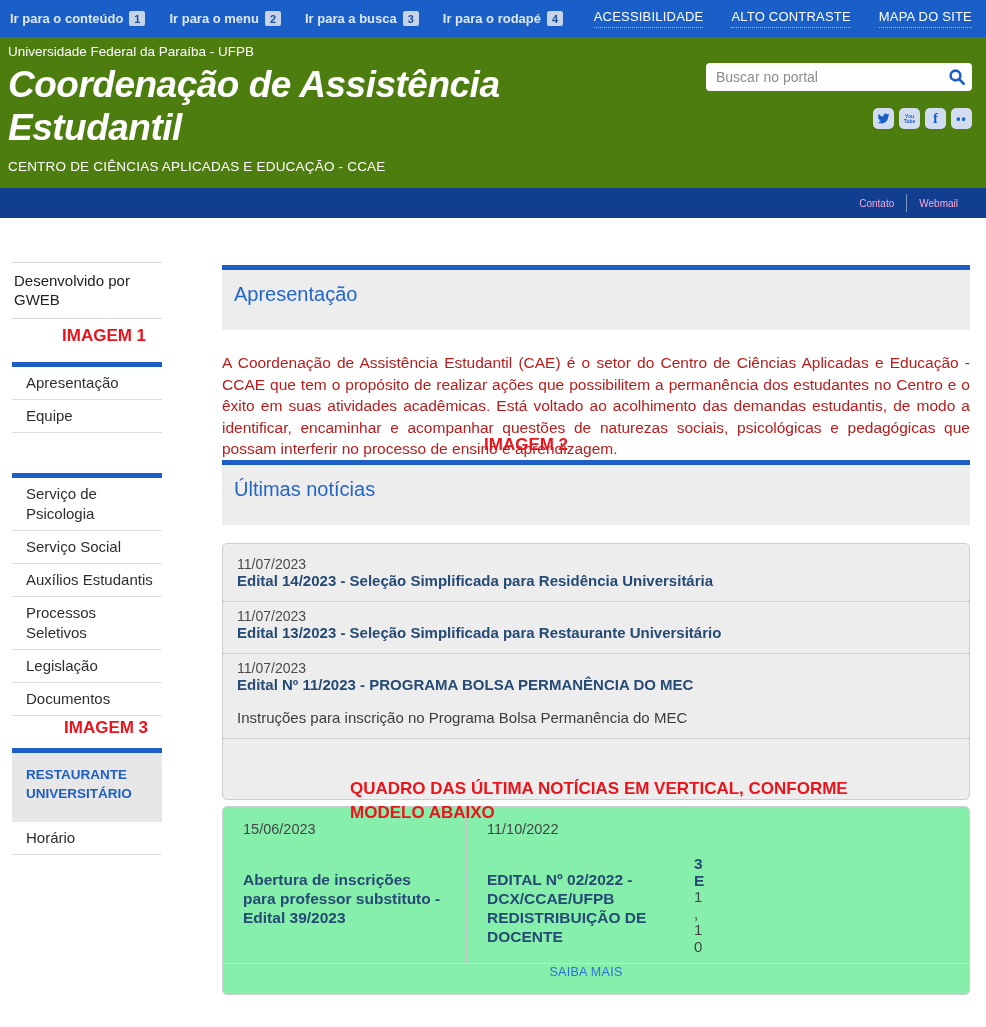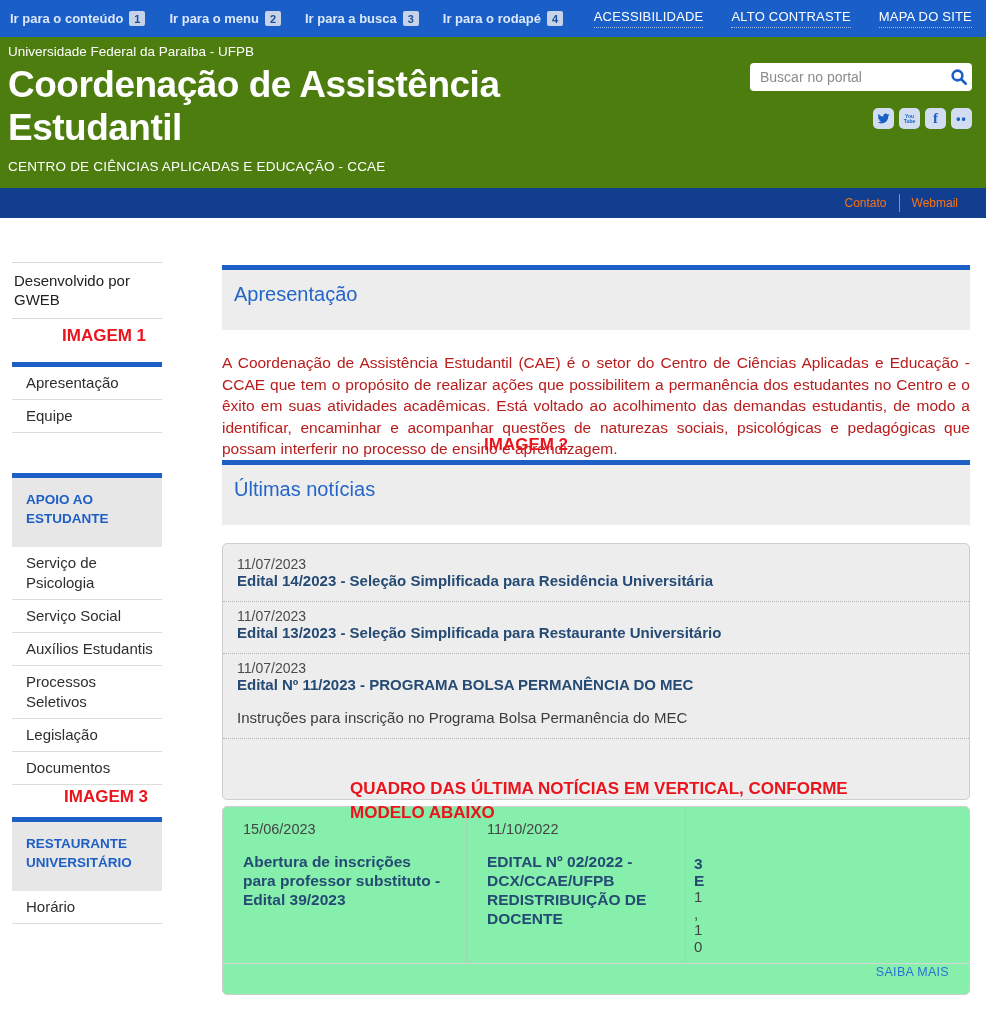--- a/index.html
+++ b/index.html
@@ -15,42 +15,42 @@
   .skip-badge { background:#c7d3e8; color:#1c4f9c; font-size:11px; font-weight:bold;
     width:16px; height:15px; display:flex; align-items:center; justify-content:center;
     border-radius:2px; }
   .utility-links { display:flex; gap:28px; }
   .utility-links a { color:#fff; font-size:13px; text-decoration:none; cursor:pointer;
     padding-bottom:3px; border-bottom:1px dotted rgba(255,255,255,.6); letter-spacing:.2px; }
 
   .site-header { background:#4d7c0f; height:151px; position:relative; padding-left:8px; }
   .org-line { padding-top:7px; font-size:13.5px; color:#fff; }
   .site-title { color:#fff; font-size:37px; font-weight:bold; line-height:1.16;
-    width:630px; margin-top:5px; letter-spacing:-.5px; }
+    width:630px; margin-top:5px; letter-spacing:-.5px;font-style:italic; }
   .site-subtitle { color:#fff; font-size:13.5px; margin-top:9px; letter-spacing:.2px; }
 
-  .search-box { position:absolute; right:14px; top:26px; width:222px; height:28px;
+  .search-box { position:absolute; right:14px; top:26px; width:266px; height:28px;
     background:#fff; border-radius:4px; display:flex; align-items:center; }
   .search-box input { flex:1; border:none; outline:none; height:100%; padding:0 4px 0 10px;
     font-size:14px; color:#333; background:transparent;
     font-family:"Liberation Sans","DejaVu Sans",sans-serif; }
   .search-box input::placeholder { color:#8b8b8b; }
   .search-btn { width:30px; height:28px; border:none; background:transparent; cursor:pointer;
     display:flex; align-items:center; justify-content:center; }
 
   .social-row { position:absolute; right:14px; top:71px; display:flex; gap:5px; }
   .social-icon { width:21px; height:21px; background:#d3ddf1; border-radius:5px;
     display:flex; align-items:center; justify-content:center; color:#1a5fc7; cursor:pointer; }
   .yt-text { font-size:5px; font-weight:bold; line-height:5px; text-align:center; color:#1a5fc7; }
   .fb-glyph { font-size:15px; font-weight:bold; font-family:"Liberation Serif",serif; }
   .flickr-glyph { font-size:12px; font-weight:bold; letter-spacing:1px; }
 
   .navbar { height:30px; background:#123e90; display:flex; align-items:center;
     justify-content:flex-end; padding-right:16px; }
-  .navbar a { color:#f97316; font-size:12px; text-decoration:none; cursor:pointer; padding:0 12px; }
+  .navbar a { color:#f9a8d4; font-size:10px; text-decoration:none; cursor:pointer; padding:0 12px; }
   .nav-sep { width:1px; height:18px; background:rgba(255,255,255,.45); }
 
   
   .page { position:relative; height:809px; }
 
   
   .sidebar { position:absolute; left:12px; top:44px; width:150px; }
   .sb-divider { border-top:1px solid #d9d9d9; }
   .sb-credit { display:block; font-size:15px; color:#222; line-height:19px;
     padding:8px 2px 9px; text-decoration:none; cursor:pointer; }
@@ -95,27 +95,27 @@
     background:#86efac; border:1px solid #cecece; border-radius:5px; overflow:hidden;
     display:flex; flex-direction:column; }
   .cards-row { display:flex; height:156px; overflow:hidden; }
   .card { padding:14px 18px 0 20px; }
   .card-sep { border-left:1px dotted #b9b9b9; }
   .card1 { width:243px; }
   .card2 { width:252px; }
   .card3 { width:219px; }
   .card-clip { flex:1; padding:49px 0 0 8px; overflow:hidden; }
   .card-date { font-size:14.5px; color:#444; }
-  .card-title { display:block; margin-top:15px; font-size:15.5px; font-weight:bold;
+  .card-title { display:block; margin-top:33px; font-size:15.5px; font-weight:bold;
     color:#254a73; line-height:19px; text-decoration:none; cursor:pointer; }
   .card-desc { margin-top:12px; font-size:15px; color:#444; line-height:19.5px; }
   .frag-title { font-size:15.5px; font-weight:bold; color:#254a73; line-height:16.5px; }
   .frag-text { font-size:15px; color:#444; line-height:16.5px; }
   .cards-footer { height:16px; border-top:1px solid #d8d8d8; display:flex;
-    align-items:center; justify-content:flex-end; padding-right:20px; }
+    align-items:center; justify-content:center; padding-right:20px; }
   .more-link { color:#2e6fd6; font-size:12.5px; letter-spacing:.3px; text-decoration:none;
     cursor:pointer; }
 </style>
 </head>
 <body>
 
 <div class="topbar">
   <div class="skip-links">
     <a class="skip-link">
       <span>Ir para o conteúdo</span>
@@ -193,21 +193,20 @@
     <div class="sb-divider"></div>
 
     <div class="img-label img1">IMAGEM 1</div>
 
     <section class="menu">
       <a class="menu-item">Apresentação</a>
       <a class="menu-item">Equipe</a>
     </section>
 
     <section class="menu menu-gap">
-      <div class="menu-head">APOIO AO ESTUDANTE</div>
       <a class="menu-item">Serviço de Psicologia</a>
       <a class="menu-item">Serviço Social</a>
       <a class="menu-item">Auxílios Estudantis</a>
       <a class="menu-item">Processos Seletivos</a>
       <a class="menu-item">Legislação</a>
       <a class="menu-item">Documentos</a>
     </section>
 
     <div class="img-label img3">IMAGEM 3</div>
 

